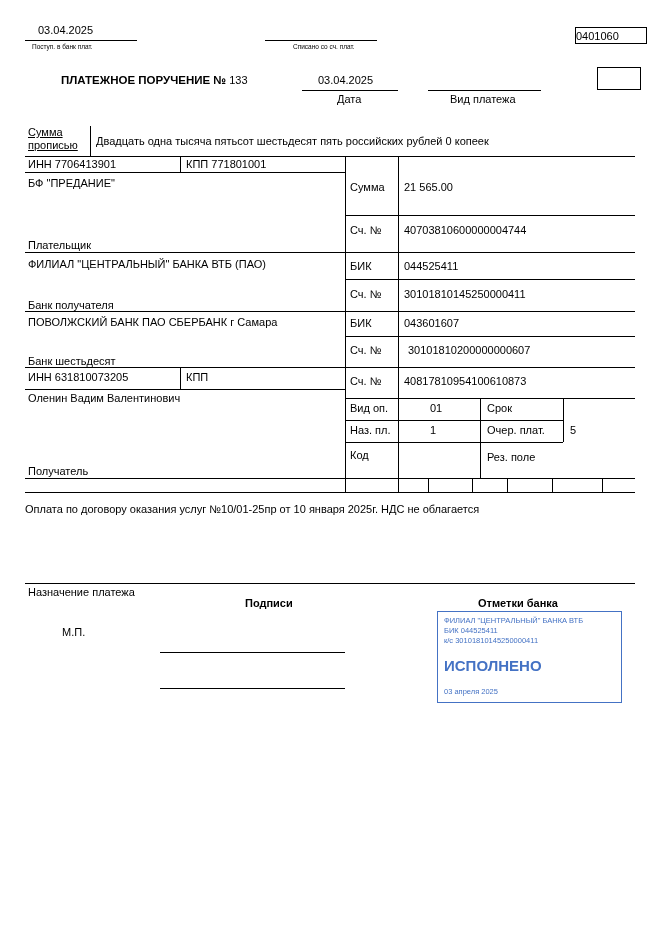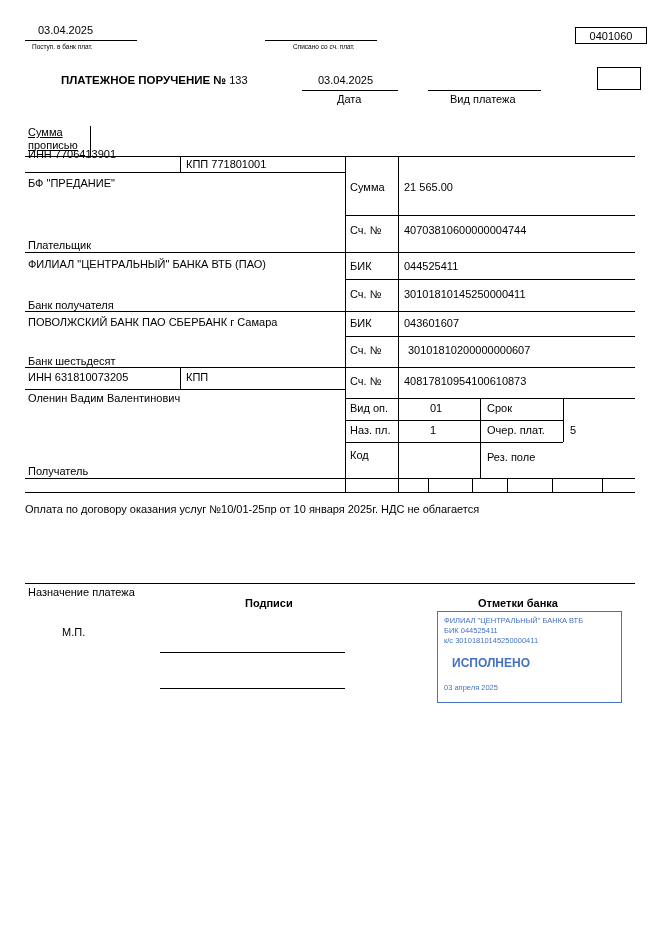--- a/index.html
+++ b/index.html
@@ -9,27 +9,27 @@
     font-family:"Liberation Sans","DejaVu Sans",sans-serif;
     font-size:11px; color:var(--ink,#000); overflow:hidden;
   }
   .abs { position:absolute; white-space:nowrap; line-height:1.15; }
   .wrap { white-space:normal;text-decoration:underline; }
   .tiny { font-size:6.5px; }
   .bold { font-weight:bold; }
   .hline { position:absolute; height:1px; background:#000; }
   .vline { position:absolute; width:1px; background:#000; }
   .box { position:absolute; border:1px solid #000; }
-  .center { display:flex; align-items:center; justify-content:center; }
+  .center { display:flex; align-items:center; }
   .stamp {
     position:absolute; border:1px solid var(--stamp_blue,#4472C4);
     color:var(--stamp_blue,#4472C4); font-size:7.5px; line-height:1.3;
     padding:4px 6px;
   }
-  .stamp .status { font-weight:bold; font-size:12px; margin-top:11px;margin-left:8px; }
+  .stamp .status { font-weight:bold; font-size:15px; margin-top:11px; }
   .stamp .sdate { margin-top:11px; }
   .title-label { font-weight:bold; font-size:11.5px;padding-left:36px; }
 </style>
 </head>
 <body>
 
 <div class="page">
 
   <div class="abs" style="left:38px;top:24px">03.04.2025</div>
   <div class="hline" style="left:25px;top:40px;width:112px"></div>
@@ -48,20 +48,21 @@
   </div>
   <div class="abs" style="left:318px;top:74px">03.04.2025</div>
   <div class="hline" style="left:302px;top:90px;width:96px"></div>
   <div class="abs" style="left:337px;top:93px">Дата</div>
   <div class="hline" style="left:428px;top:90px;width:113px"></div>
   <div class="abs" style="left:450px;top:93px">Вид платежа</div>
   <div class="box" style="left:597px;top:67px;width:44px;height:23px"></div>
 
   <div class="abs wrap" style="left:28px;top:126px;width:58px">Сумма прописью</div>
   <div class="vline" style="left:90px;top:126px;height:30px"></div>
+  <div class="abs" style="left:96px;top:135px">Двадцать одна тысяча пятьсот шестьдесят пять российских рублей 0 копеек</div>
   <div class="hline" style="left:25px;top:156px;width:610px"></div>
 
   <div class="vline" style="left:180px;top:156px;height:16px"></div>
   <div class="vline" style="left:345px;top:156px;height:336px"></div>
   <div class="vline" style="left:398px;top:156px;height:336px"></div>
   <div class="vline" style="left:180px;top:367px;height:22px"></div>
   <div class="vline" style="left:480px;top:398px;height:80px"></div>
   <div class="vline" style="left:563px;top:398px;height:44px"></div>
 
   <div class="hline" style="left:25px;top:172px;width:320px"></div>
@@ -77,21 +78,21 @@
   <div class="hline" style="left:345px;top:442px;width:218px"></div>
   <div class="hline" style="left:25px;top:478px;width:610px"></div>
   <div class="hline" style="left:25px;top:492px;width:610px"></div>
 
   <div class="vline" style="left:428px;top:478px;height:14px"></div>
   <div class="vline" style="left:472px;top:478px;height:14px"></div>
   <div class="vline" style="left:507px;top:478px;height:14px"></div>
   <div class="vline" style="left:552px;top:478px;height:14px"></div>
   <div class="vline" style="left:602px;top:478px;height:14px"></div>
 
-  <div class="abs" style="left:28px;top:148px">ИНН 7706413901</div>
+  <div class="abs" style="left:28px;top:158px">ИНН 7706413901</div>
   <div class="abs" style="left:186px;top:158px">КПП 771801001</div>
   <div class="abs" style="left:28px;top:177px">БФ "ПРЕДАНИЕ"</div>
   <div class="abs" style="left:28px;top:239px">Плательщик</div>
 
   <div class="abs" style="left:350px;top:181px">Сумма</div>
   <div class="abs" style="left:404px;top:181px">21 565.00</div>
   <div class="abs" style="left:350px;top:224px">Сч. №</div>
   <div class="abs" style="left:404px;top:224px">40703810600000004744</div>
 
   <div class="abs" style="left:28px;top:258px">ФИЛИАЛ "ЦЕНТРАЛЬНЫЙ" БАНКА ВТБ (ПАО)</div>

